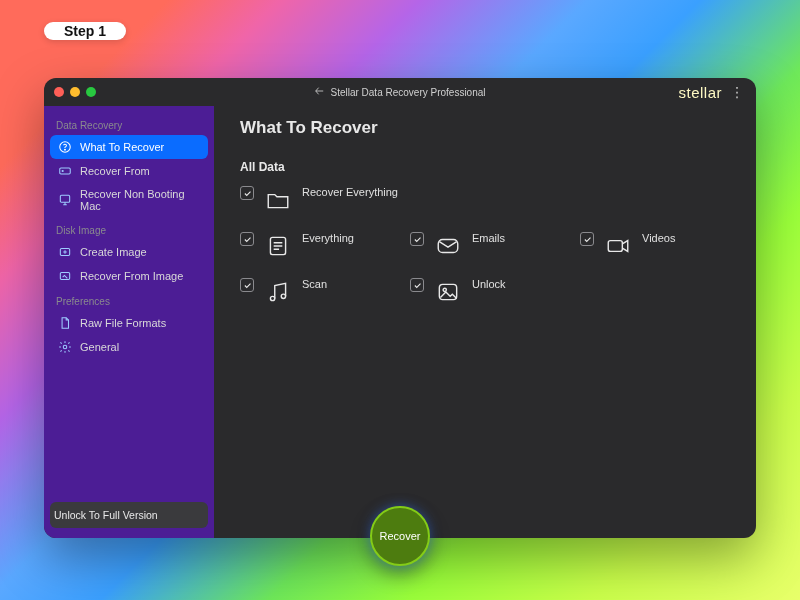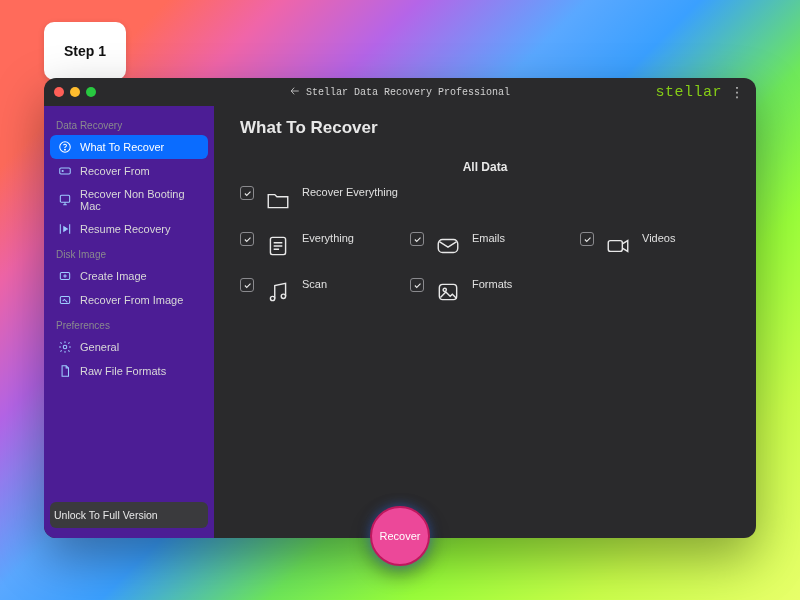--- a/index.html
+++ b/index.html
@@ -10,47 +10,47 @@
       #ff6b5b 0%, #ff6b5b 12%,
       #f065a8 20%, #b565e8 30%,
       #5aa8ff 42%, #3aa0ff 50%,
       #6ee85a 62%, #9aff3a 72%,
       #caff4a 85%, #e8ff6a 100%);
     position: relative;
   }
   .step-badge {
     position: absolute; top: 22px; left: 44px;
     background: #fff; color: #111; font-weight: 600;
-    font-size: 14px; padding: 21px 20px; border-radius: 10px;
+    font-size: 14px; padding: 1px 20px; border-radius: 10px;
     box-shadow: 0 2px 6px rgba(0,0,0,.15);
   }
   .window {
     position: absolute; top: 78px; left: 44px;
     width: 712px; height: 460px;
     background: #2a2a2c; border-radius: 12px;
     box-shadow: 0 20px 50px rgba(0,0,0,.35);
     color: #e8e8e8; overflow: visible;
   }
   .titlebar {
     height: 28px; display: flex; align-items: center;
-    padding: 0 10px; position: relative; font-family: Liberation Mono, monospace;
+    padding: 0 10px; position: relative;
   }
   .traffic { display: flex; gap: 6px; }
   .dot { width: 10px; height: 10px; border-radius: 50%; }
   .dot.red { background: #ff5f57; }
   .dot.yellow { background: #febc2e; }
   .dot.green { background: #28c840; }
   .titlebar-center {
     position: absolute; left: 50%; transform: translateX(-50%);
     display: flex; align-items: center; gap: 6px;
     font-size: 10px; color: #d0d0d0;
   }
   .brand {
     position: absolute; right: 34px; top: 6px;
-    font-size: 15px; letter-spacing: .5px; color: #84cc16;
+    font-size: 15px; letter-spacing: .5px; color: #fef9c3;
   }
   .kebab {
     position: absolute; right: 12px; top: 6px; font-size: 14px;
     color: #c8c8c8; cursor: pointer;
   }
   .body { display: flex; height: calc(100% - 28px); }
   .sidebar {
     width: 170px; background: #4c1d95;
     display: flex; flex-direction: column;
     padding: 6px 6px 10px 6px;
@@ -69,21 +69,21 @@
   .nav-icon svg { width: 14px; height: 14px; display: block; }
   .unlock-btn {
     margin-top: auto; background: #3a3a3d; color: #e8e8e8;
     font-size: 10.5px; text-align: left;
     padding: 7px 4px; border-radius: 6px; cursor: pointer;
   }
   .main {
     flex: 1; padding: 12px 26px 0 26px; position: relative;
   }
   h1 { font-size: 17px; font-weight: 600; margin-bottom: 22px; }
-  .subhead { font-size: 12px; font-weight: 600; margin: 6px 0 12px 0; text-align: center; }
+  .subhead { font-size: 12px; font-weight: 600; margin: 6px 0 12px 0; }
   .opt-row { display: flex; gap: 40px; margin-bottom: 18px; }
   .opt {
     display: flex; gap: 10px;
     font-size: 11px; color: #e0e0e0;
     min-width: 130px;
   }
   .chk {
     width: 14px; height: 14px; border: 1.5px solid #8a8a8e;
     border-radius: 3px; display: flex; align-items: center;
     justify-content: center; cursor: pointer;
@@ -91,21 +91,21 @@
   .chk svg { width: 9px; height: 9px; }
   .big-icon {
     width: 28px; height: 28px; display: flex;
     align-items: center; justify-content: center;
   }
   .big-icon svg { width: 26px; height: 26px; stroke: #e8e8e8; stroke-width: 1.3; fill: none; }
   .recover-btn {
     position: absolute; left: 50%; bottom: -28px;
     transform: translateX(-50%);
     width: 60px; height: 60px; border-radius: 50%;
-    background: #ec4899; border: 2px solid #be185d;
+    background: #4d7c0f; border: 2px solid #84cc16;
     box-shadow: 0 0 12px rgba(58,123,255,.5), 0 8px 20px rgba(0,0,0,.4);
     display: flex; align-items: center; justify-content: center;
     color: #fff; font-size: 11px; cursor: pointer;
   }
 </style>
 </head>
 <body>
 
 <div class="step-badge">Step 1</div>
 
@@ -153,28 +153,20 @@
       </div>
       <div class="nav-item">
         <span class="nav-icon">
             <svg viewBox="0 0 24 24" fill="none" stroke="#9ecbff" stroke-width="1.8">
               <rect x="4" y="4" width="16" height="12" rx="2"></rect>
               <path d="M9 20h6M12 16v4"></path>
             </svg>
           </span>
         <span>Recover Non Booting Mac</span>
       </div>
-      <div class="nav-item">
-        <span class="nav-icon">
-            <svg viewBox="0 0 24 24" fill="none" stroke="#9ecbff" stroke-width="1.8">
-              <path d="M4 4v16M20 4v16M10 8l6 4-6 4V8z" fill="#9ecbff"></path>
-            </svg>
-          </span>
-        <span>Resume Recovery</span>
-      </div>
 
       <div class="section-label">Disk Image</div>
       <div class="nav-item">
         <span class="nav-icon">
             <svg viewBox="0 0 24 24" fill="none" stroke="#9ecbff" stroke-width="1.8">
               <rect x="4" y="6" width="16" height="12" rx="2"></rect>
               <path d="M12 9v6M9 12h6"></path>
             </svg>
           </span>
         <span>Create Image</span>
@@ -186,34 +178,34 @@
               <path d="M8 14l3-3 5 5"></path>
             </svg>
           </span>
         <span>Recover From Image</span>
       </div>
 
       <div class="section-label">Preferences</div>
       <div class="nav-item">
         <span class="nav-icon">
             <svg viewBox="0 0 24 24" fill="none" stroke="#9ecbff" stroke-width="1.8">
+              <path d="M7 3h7l4 4v14H7z"></path>
+              <path d="M14 3v4h4"></path>
+            </svg>
+          </span>
+        <span>Raw File Formats</span>
+      </div>
+      <div class="nav-item">
+        <span class="nav-icon">
+            <svg viewBox="0 0 24 24" fill="none" stroke="#9ecbff" stroke-width="1.8">
               <circle cx="12" cy="12" r="3"></circle>
               <path d="M12 2v3M12 19v3M4.2 4.2l2.1 2.1M17.7 17.7l2.1 2.1M2 12h3M19 12h3M4.2 19.8l2.1-2.1M17.7 6.3l2.1-2.1"></path>
             </svg>
           </span>
         <span>General</span>
-      </div>
-      <div class="nav-item">
-        <span class="nav-icon">
-            <svg viewBox="0 0 24 24" fill="none" stroke="#9ecbff" stroke-width="1.8">
-              <path d="M7 3h7l4 4v14H7z"></path>
-              <path d="M14 3v4h4"></path>
-            </svg>
-          </span>
-        <span>Raw File Formats</span>
       </div>
 
       <div class="unlock-btn">Unlock To Full Version</div>
     </div>
 
     <div class="main">
       <h1>What To Recover</h1>
 
       <div class="subhead">All Data</div>
       <div class="opt-row">
@@ -300,21 +292,21 @@
                 <path d="M5 12l5 5L20 7"></path>
               </svg>
             </span>
           <span class="big-icon">
               <svg viewBox="0 0 24 24">
                 <rect x="4" y="5" width="16" height="14" rx="3"></rect>
                 <circle cx="9" cy="10" r="1.5"></circle>
                 <path d="M5 17l5-5 4 4 2-2 4 4"></path>
               </svg>
             </span>
-          <span>Formats</span>
+          <span>Unlock</span>
         </div>
       </div>
 
     </div>
   </div>
 
   <div class="recover-btn">Recover</div>
 </div>
 
 </body></html>

